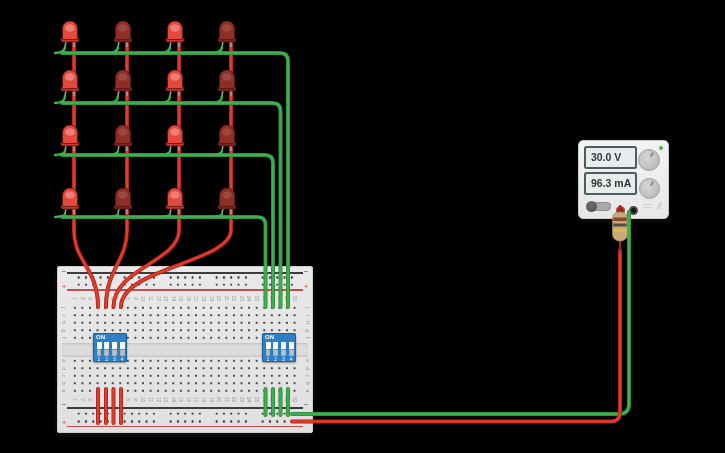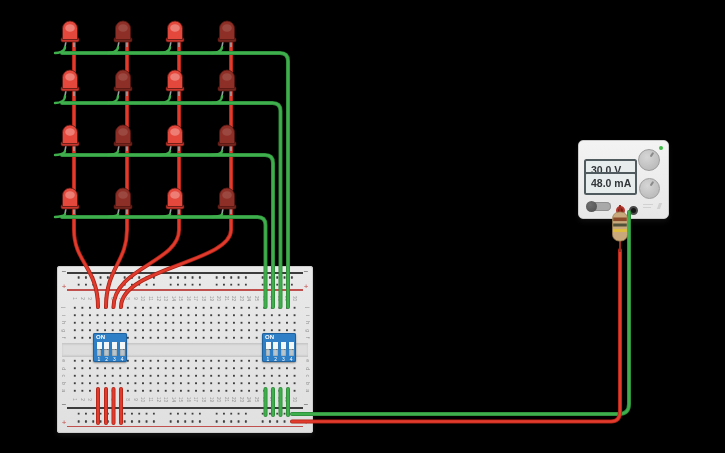--- a/index.html
+++ b/index.html
@@ -246,22 +246,22 @@
     </div>
   <div class="dip-pins">
       <span>1</span>
       <span>2</span>
       <span>3</span>
       <span>4</span>
     </div>
 </div>
 
 <div class="psu">
-  <div class="psu-display" style="top:18px">30.0 V</div>
-  <div class="psu-display" style="top:31px">48.0 mA</div>
+  <div class="psu-display" style="top:5px">30.0 V</div>
+  <div class="psu-display" style="top:31px">96.3 mA</div>
   <div class="psu-knob" style="left:59px;top:8px;width:22px;height:22px"></div>
   <div class="psu-knob" style="left:59.5px;top:36.5px;width:21px;height:21px"></div>
   <div class="psu-led" style="left: 80px; top: 5px; background: rgb(61, 187, 68);"></div>
   <div class="psu-switch">
       <div class="knob"></div>
     </div>
   <div class="terminal red" style="left:37px;top:64.5px"></div>
   <div class="terminal black" style="left:49.5px;top:64.5px"></div>
   <div class="psu-mark" style="left:64px;top:63px;width:10px"></div>
   <div class="psu-mark" style="left:64px;top:66px;width:8px"></div>

